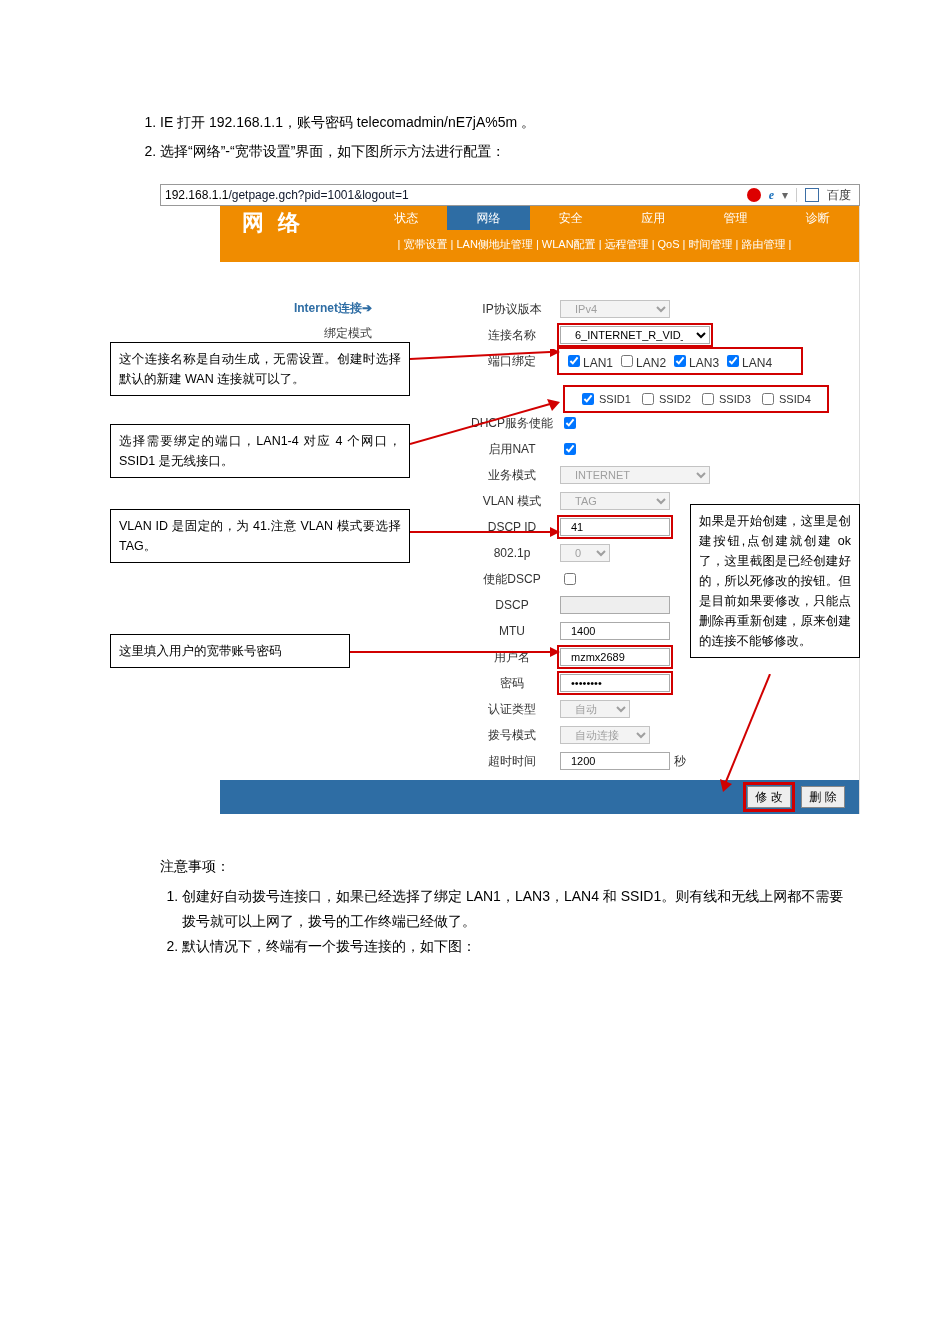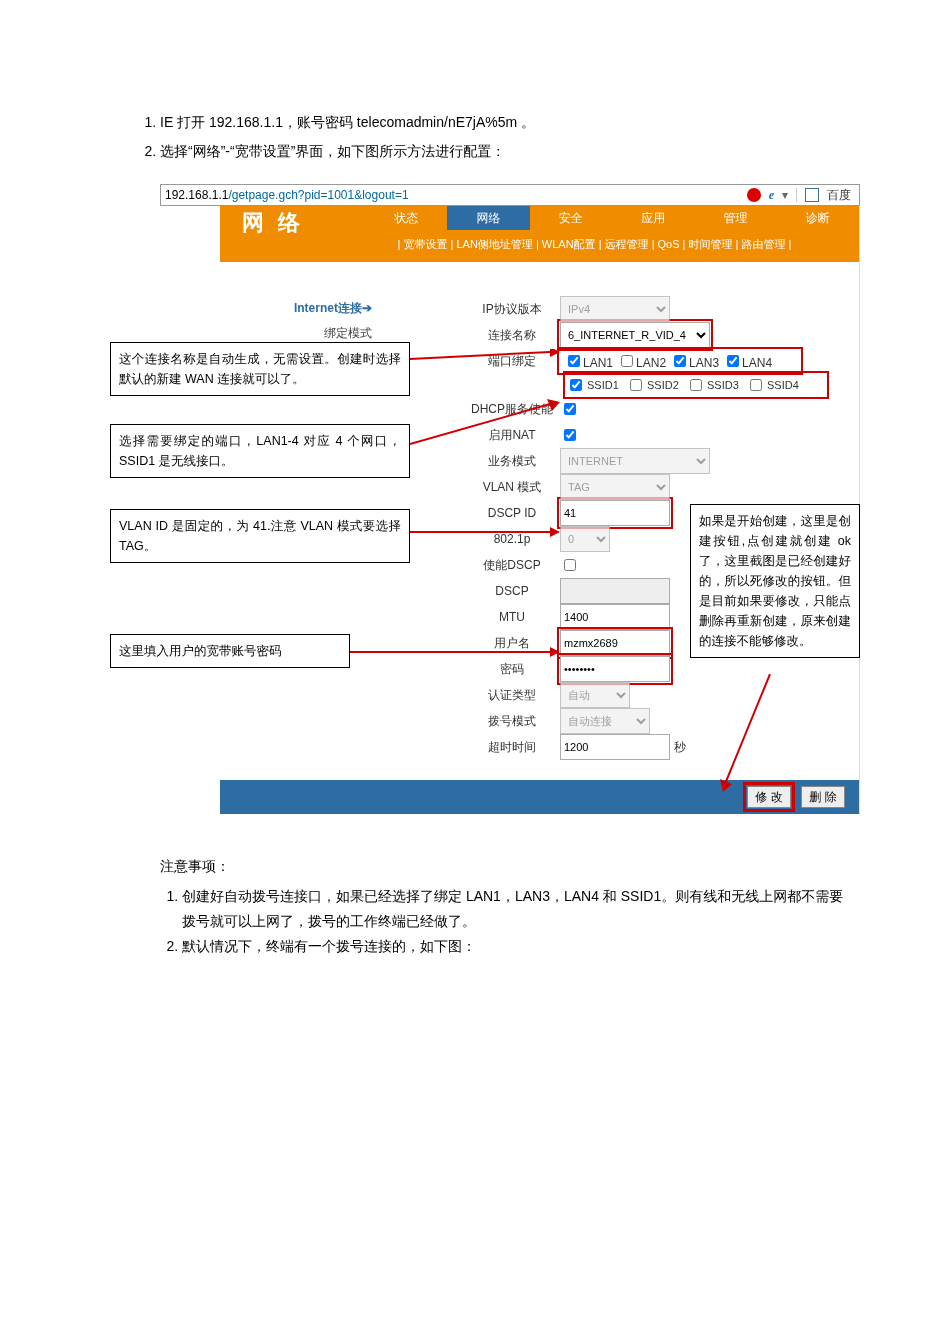--- a/index.html
+++ b/index.html
@@ -30,21 +30,21 @@
   .urlbar {
     position: absolute;
     top: 0; left: 0; width: 700px; height: 22px;
     border: 1px solid #999;
     background: #fff;
     font-size: 12px;
     display: flex;
     align-items: center;
   }
   .urlbar .url-host { color: #000; padding-left: 4px; }
-  .urlbar .url-path { color: #0369a1; flex: 1; }
+  .urlbar .url-path { color: #0f172a; flex: 1; }
   .urlbar .url-icons { display: flex; align-items: center; gap: 8px; padding-right: 8px; }
   .url-icon-stop { width:14px;height:14px;border-radius:50%;background:#d00;display:inline-block; }
   .url-e { color:#1e73be; font-weight:bold; font-family:serif; font-style:italic; }
   .url-sep { width:1px; height:14px; background:#ccc; }
   .url-baidu { width:14px;height:14px;border:1px solid #3b6ea5;display:inline-block; }
 
   .router-panel {
     position: absolute;
     top: 22px; left: 60px; width: 640px; height: 608px;
     background: #fff;
@@ -84,22 +84,22 @@
   .sidebar .arrow { color:#2e6da4; }
 
   .form-area {
     position:absolute; top:90px; left:250px; width:370px;
     font-size:12px; color:#333;
   }
   .form-row { display:flex; align-items:center; height:26px; }
   .form-label { width:90px; text-align:center; padding-right:6px; }
   .form-ctrl { flex:1; display:flex; align-items:center; gap:4px; }
   input.txt, select.sel {
-    font-size:11px; height:26px; border:1px solid #aaa;
-    background:#fff; padding:0 3px;
+    font-size:11px; height:18px; border:1px solid #aaa;
+    background:#fff; padding:0 10px;
   }
   input.txt[disabled], select.sel[disabled] { background:#eee; color:#777; }
   input.txt { width:110px; }
   .sel { width:110px; }
   .wide { width:150px; }
   .cb { width:12px; height:12px; }
   .port-bind-row { margin-left:96px; display:flex; gap:6px; font-size:11px; align-items:center; flex-wrap:wrap; width:260px;}
   .port-bind-row label { display:flex; align-items:center; gap:2px; width:54px;}
   .red-box { outline:2px solid #d10000; outline-offset:1px; }
 
@@ -206,21 +206,21 @@
         </div>
         <div class="form-row">
           <div class="form-label">端口绑定</div>
           <div class="form-ctrl red-box" style="padding:2px 4px; width:240px; flex:none;">
             <label><input type="checkbox" class="cb" checked="" style=""><span>LAN1</span></label>
             <label><input type="checkbox" class="cb" style=""><span>LAN2</span></label>
             <label><input type="checkbox" class="cb" checked="" style=""><span>LAN3</span></label>
             <label><input type="checkbox" class="cb" checked="" style=""><span>LAN4</span></label>
           </div>
         </div>
-        <div class="port-bind-row red-box" style="padding:2px 0;">
+        <div class="port-bind-row red-box" style="padding:2px 12px;margin-top:14px;">
             <label>
               <input type="checkbox" class="cb" checked="" style="">
               <span>SSID1</span>
             </label>
             <label>
               <input type="checkbox" class="cb" style="">
               <span>SSID2</span>
             </label>
             <label>
               <input type="checkbox" class="cb" style="">

